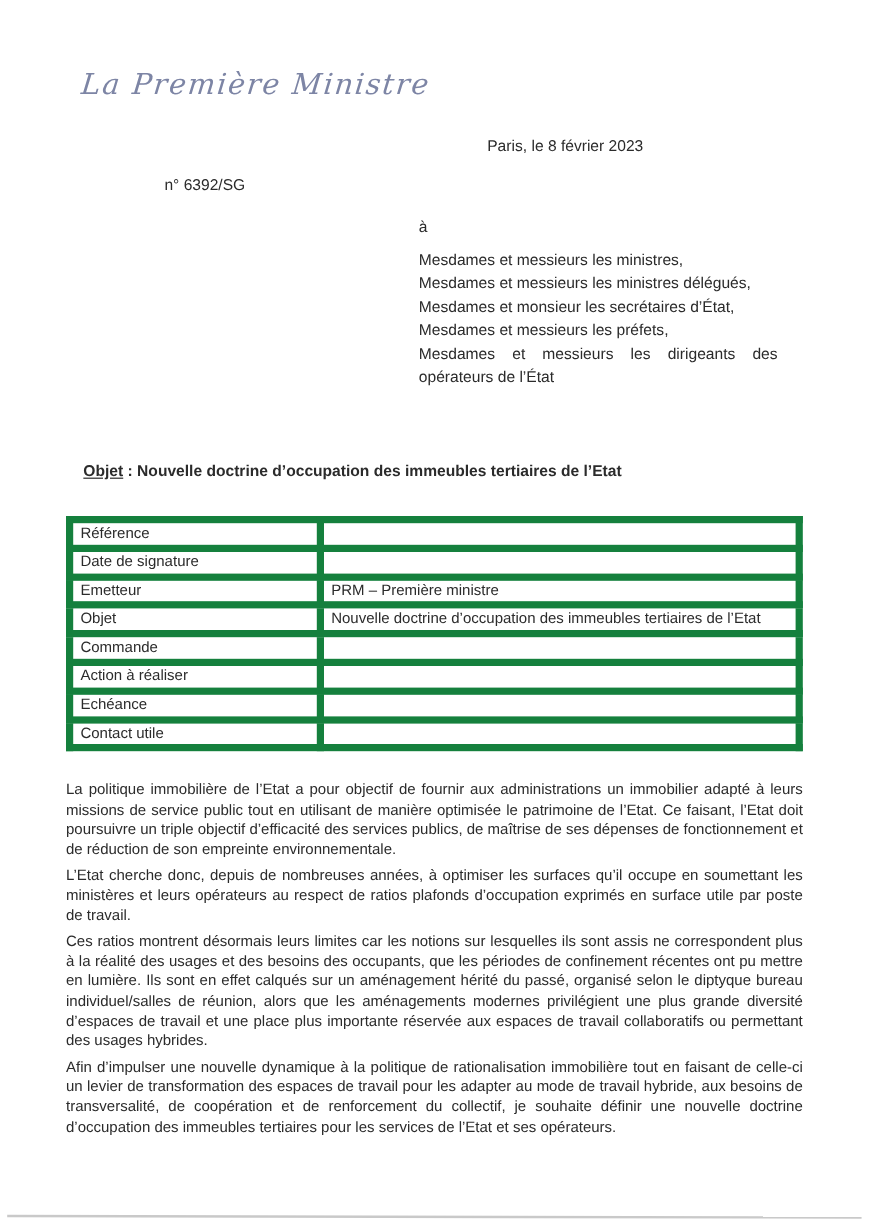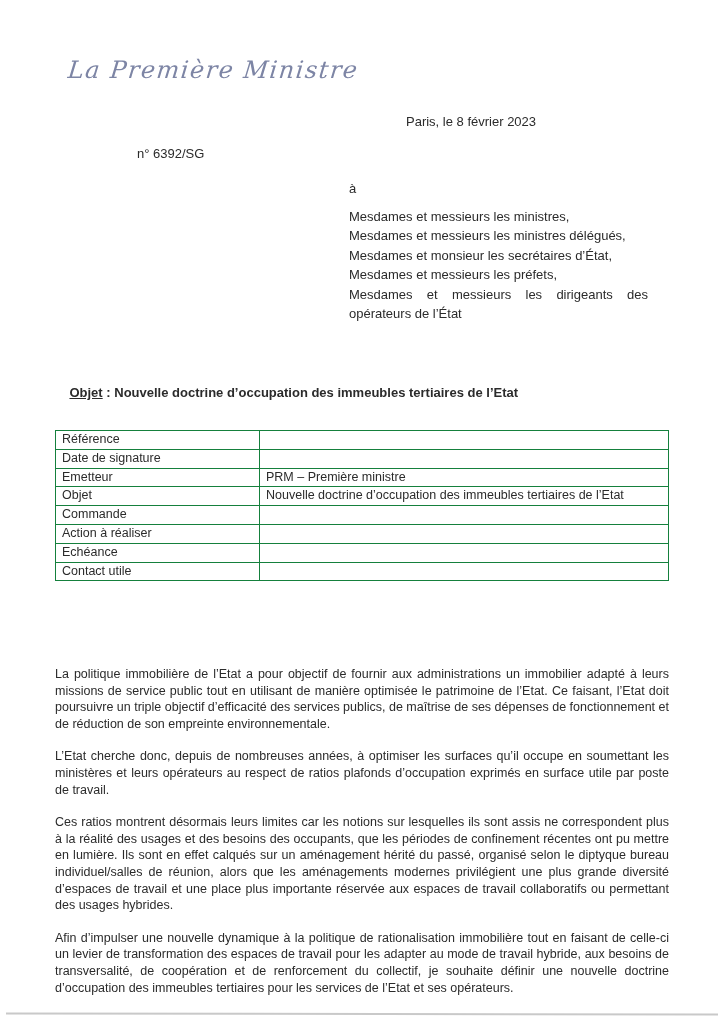--- a/index.html
+++ b/index.html
@@ -73,38 +73,38 @@
   .summary-table {
     position: absolute;
     left: 55px;
     top: 430px;
     width: 614px;
     border-collapse: collapse;
     font-size: 12.5px;
     table-layout: fixed;
   }
   .summary-table td {
-    border: 1px solid #15803d;
+    border: 6px solid #15803d;
     padding: 1px 7px 2px 6px;
     line-height: 14.8px;
     vertical-align: top;
     color: #2b2b2b;
   }
   td.cell-label { width: 190px; }
   td.cell-value { text-align: justify; }
   .body-text {
     position: absolute;
     left: 55px;
     top: 650px;
     width: 614px;
     font-size: 12.5px;
     line-height: 16.6px;
     text-align: justify;
   }
-  .body-text p { margin: 16px 0 5px 0; }
+  .body-text p { margin: 0 0 5px 0; }
   .page-edge-line {
     position: absolute;
     left: 6px;
     top: 1013px;
     width: 712px;
     height: 2px;
     background: #c9c9c9;
     transform: rotate(0.1deg);
   }
 </style>

